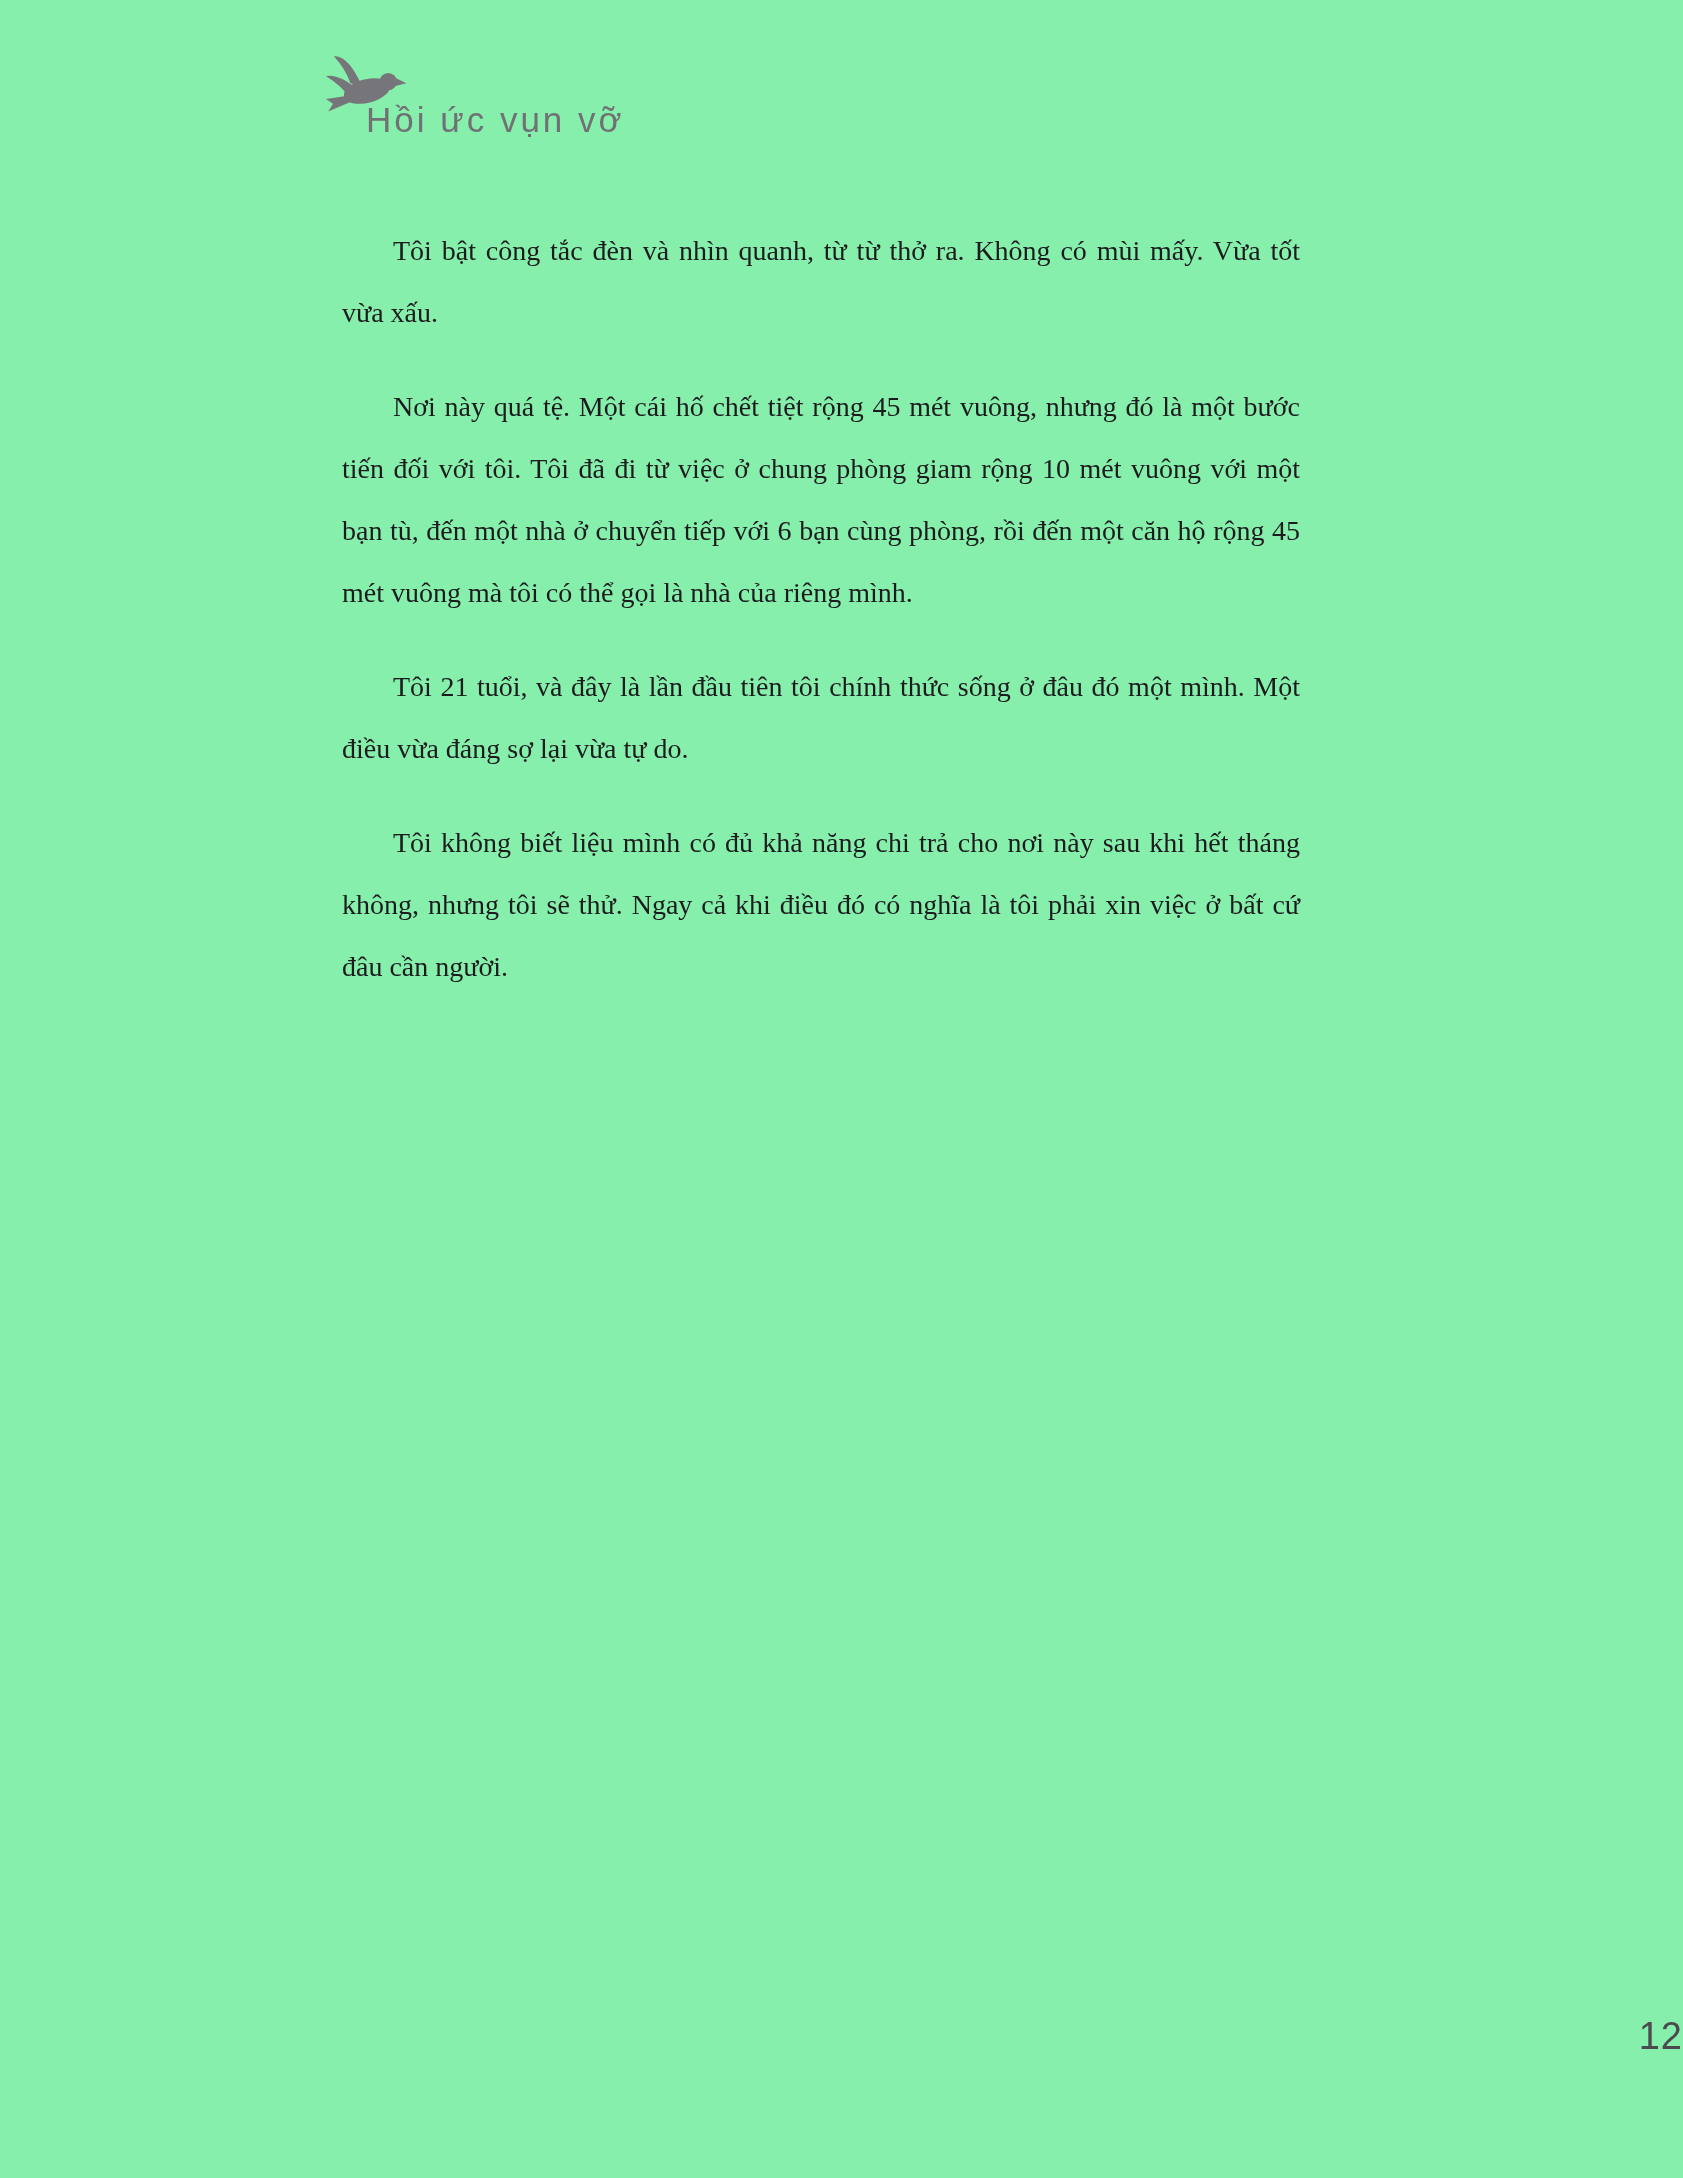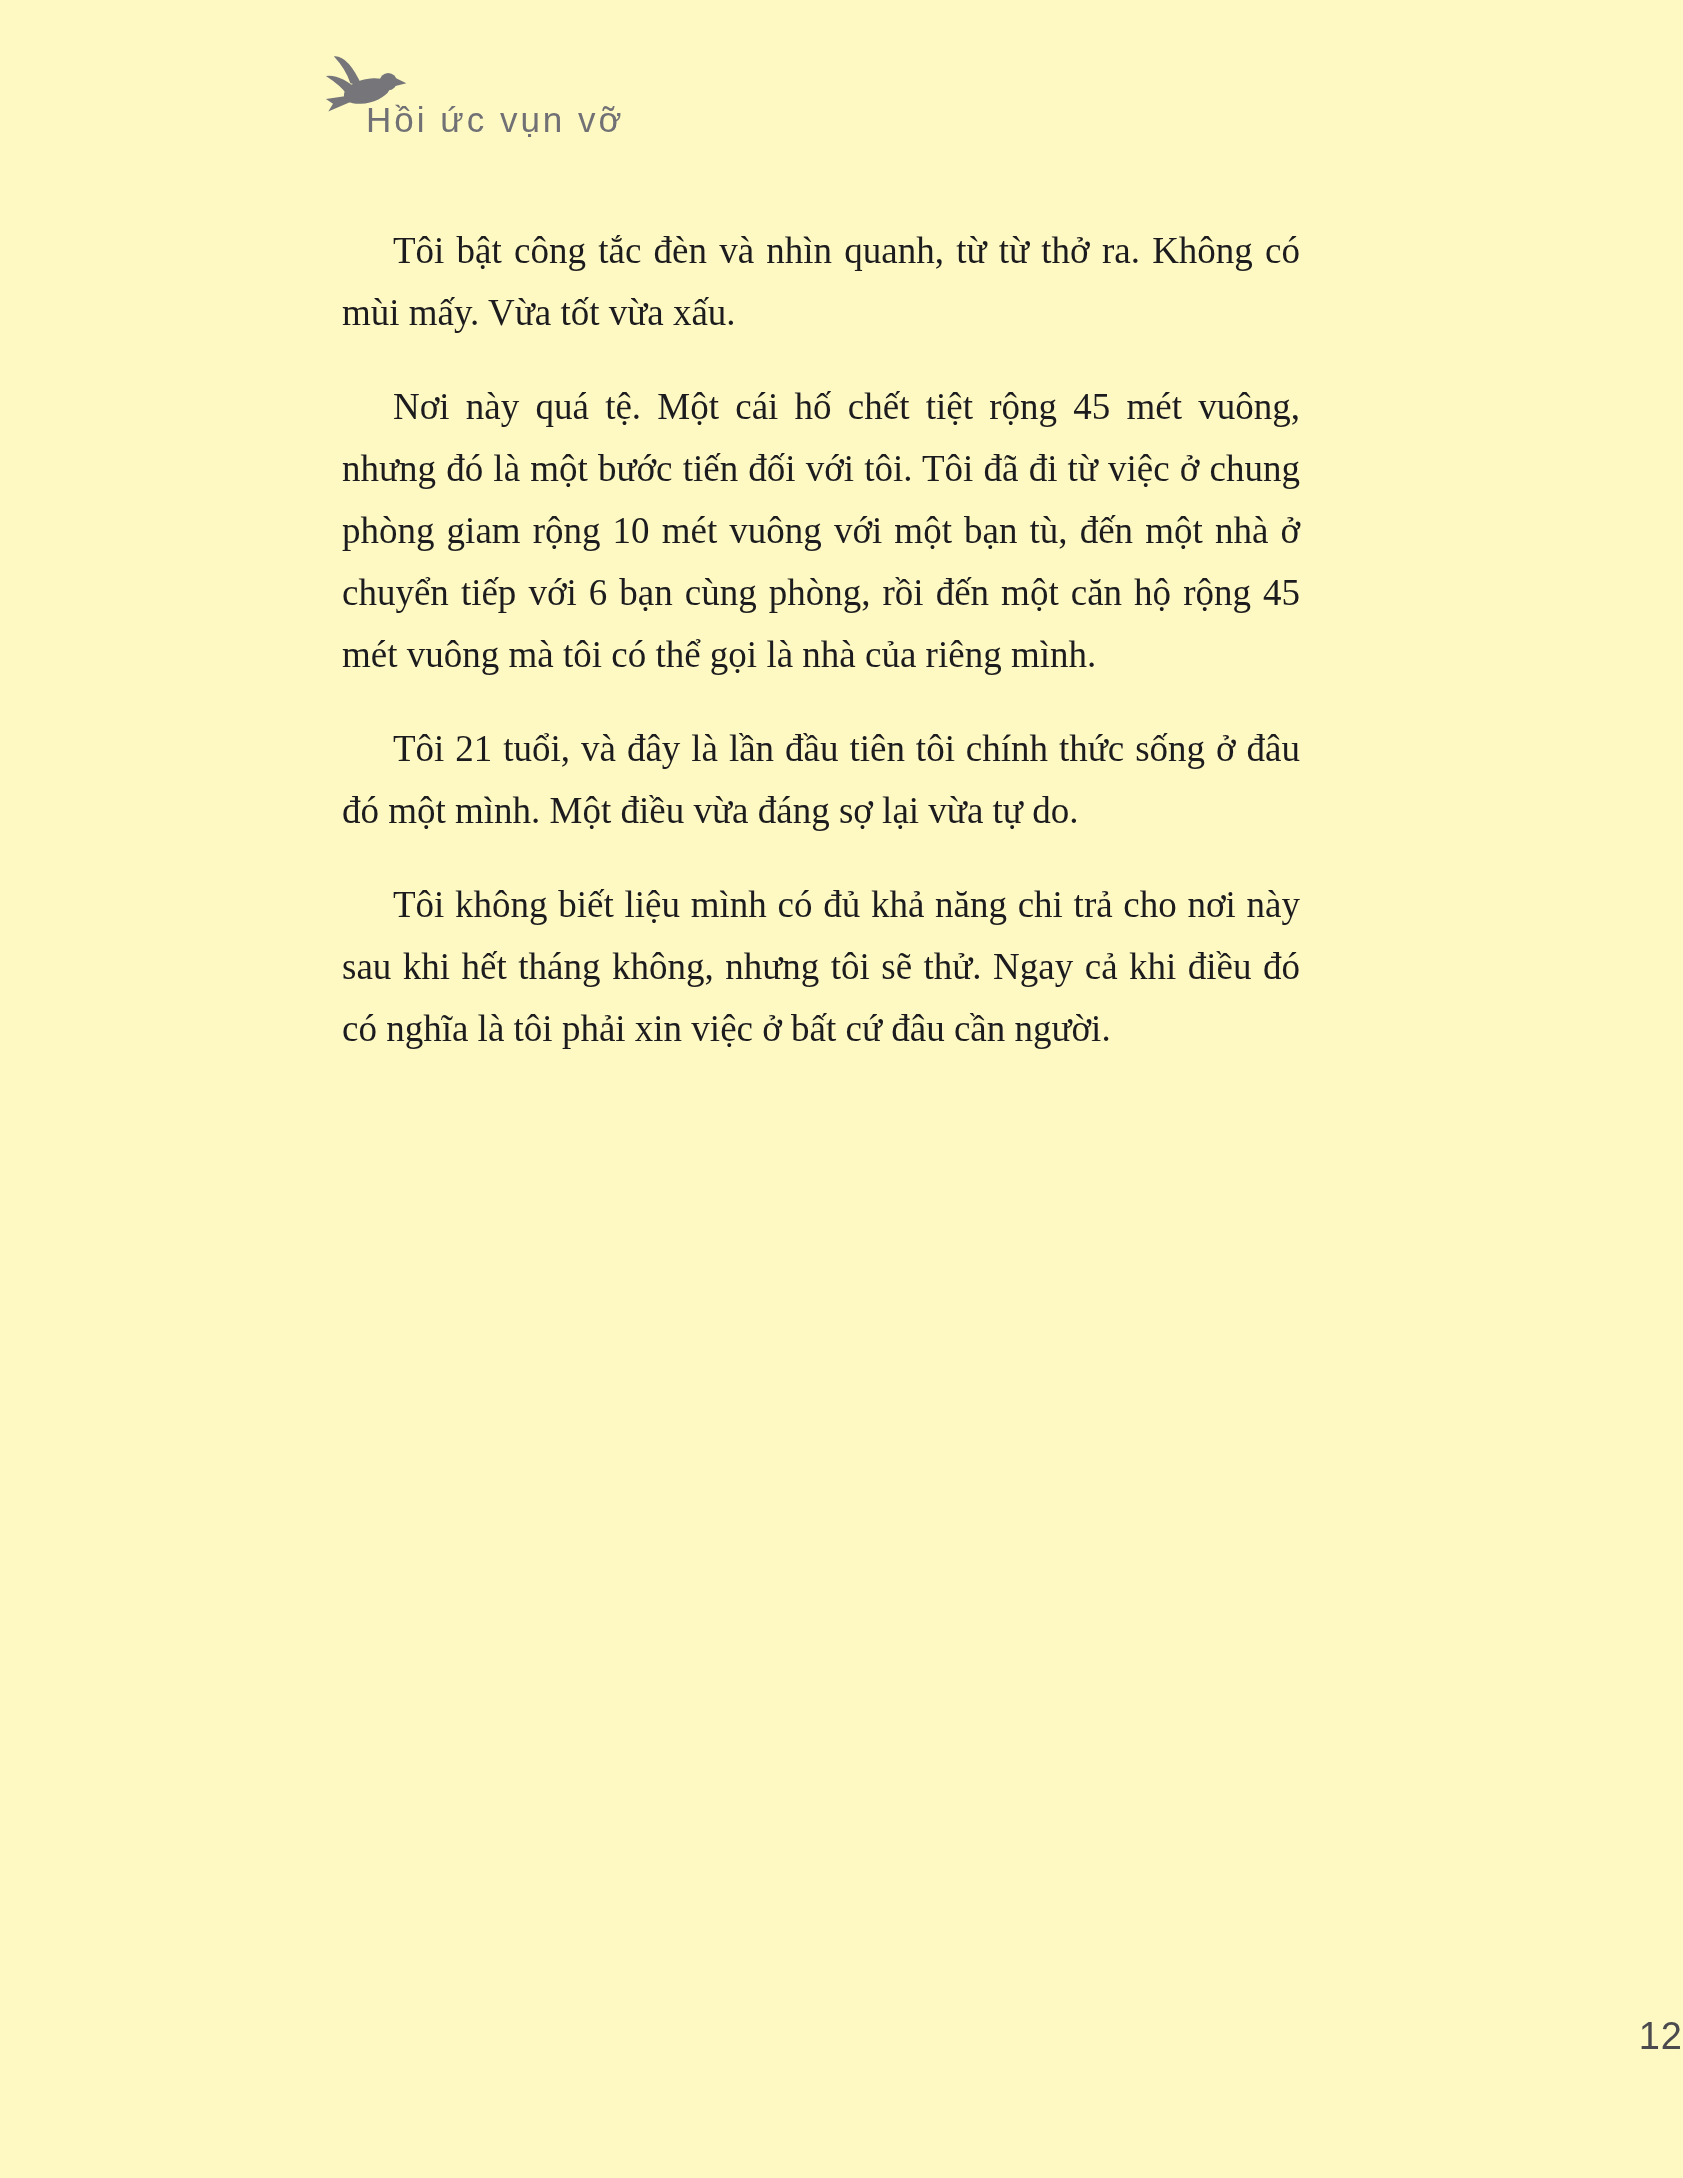--- a/index.html
+++ b/index.html
@@ -4,21 +4,21 @@
 <style>
   html, body {
     margin: 0;
     padding: 0;
     background: #e8e8e8;
   }
   .page {
     position: relative;
     width: 1683px;
     height: 2178px;
-    background: #fef9c3;
+    background: #86efac;
     overflow: hidden;
     font-family: "Liberation Serif", serif;
   }
   .running-header {
     position: absolute;
     left: 315px;
     top: 50px;
     width: 416px;
     height: 99px;
   }
@@ -38,21 +38,21 @@
     letter-spacing: 3px;
     white-space: nowrap;
     color: #717175;
   }
   .content {
     position: absolute;
     left: 342px;
     top: 220px;
     width: 958px;
     color: #1c1c1e;
-    font-size: 37px;
+    font-size: 28px;
     line-height: 62px;
     text-align: justify;
   }
   .content p {
     margin: 0 0 32px 0;
     text-indent: 51px;
   }
   .page-footer {
     position: absolute;
     left: 0;

